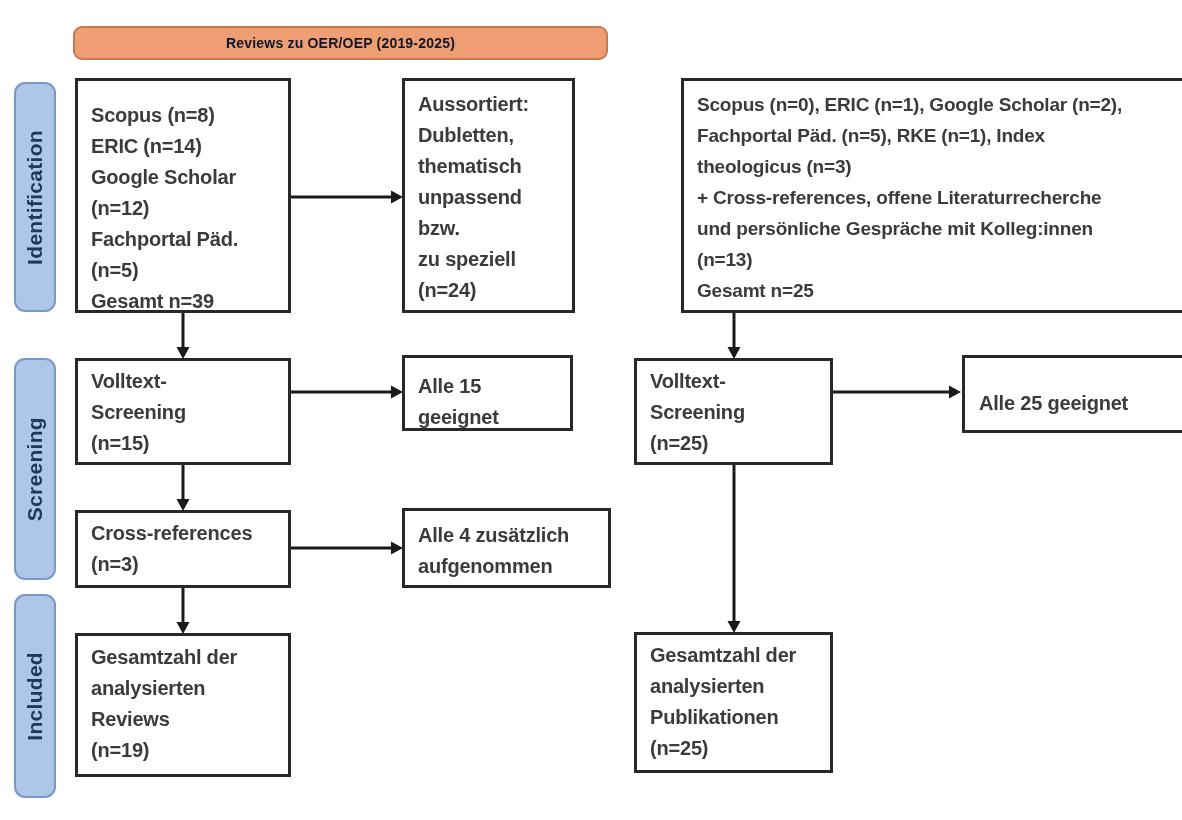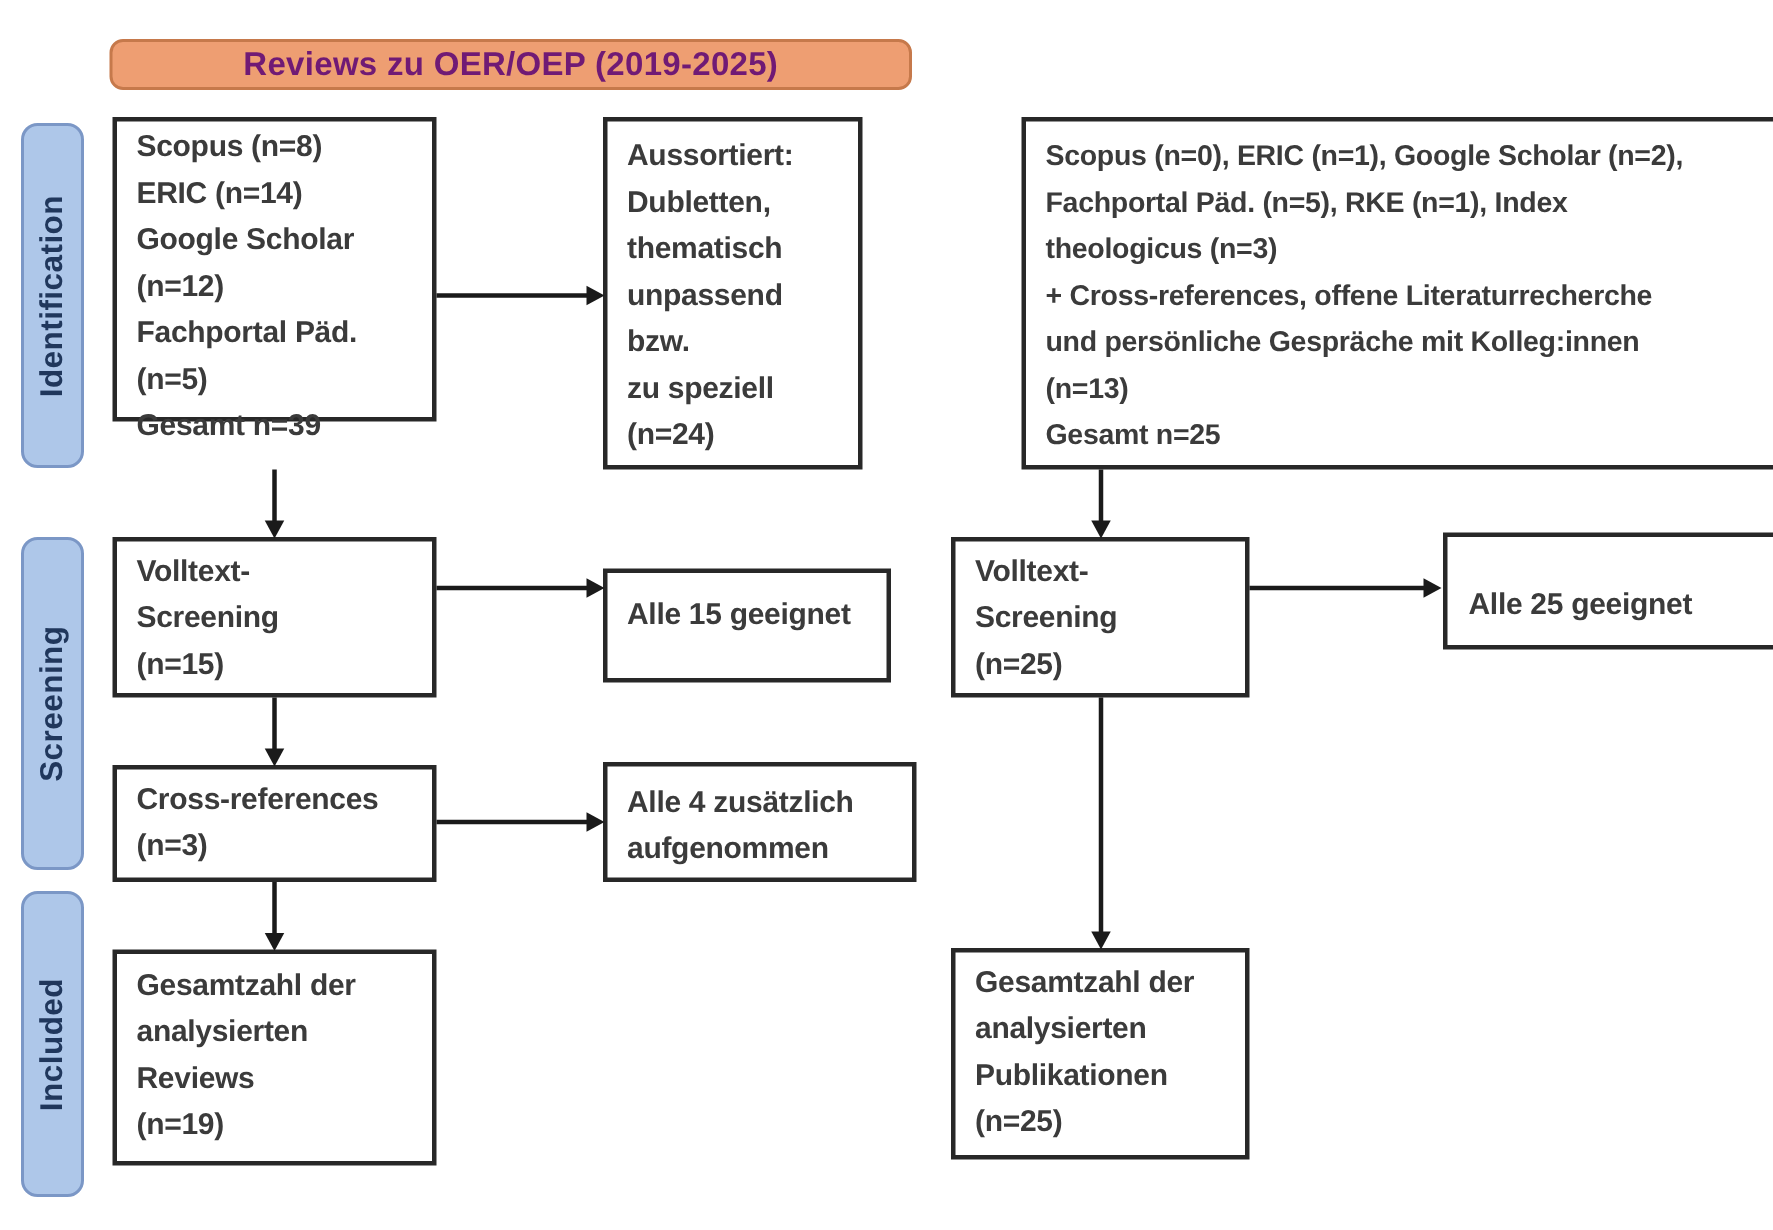--- a/index.html
+++ b/index.html
@@ -9,23 +9,23 @@
     background:#ffffff;
     font-family:"Liberation Sans","DejaVu Sans",sans-serif;
     overflow:hidden;
   }
   .abs{position:absolute;box-sizing:border-box;}
   
   .col-header{
     background:#EE9E72;
     border:2px solid #C6794B;
     border-radius:9px;
-    color:#701a75;
+    color:#0f172a;
     font-weight:bold;
-    font-size:22px;
+    font-size:14px;
     display:flex;align-items:center;justify-content:center;
     text-align:center;
     letter-spacing:0.2px;
   }
   
   .stage-label{
     background:#AEC7E9;
     border:2px solid #7B97C6;
     border-radius:11px;
     display:flex;align-items:center;justify-content:center;
@@ -65,37 +65,37 @@
   <div class="abs stage-label" style="left:14px;top:82px;width:42px;height:230px;">
     <span>Identification</span>
   </div>
   <div class="abs stage-label" style="left:14px;top:358px;width:42px;height:222px;">
     <span>Screening</span>
   </div>
   <div class="abs stage-label" style="left:14px;top:594px;width:42px;height:204px;">
     <span>Included</span>
   </div>
 
-  <div class="abs flow-box" style="left:75px;top:78px;width:216px;height:203px;padding-top:2px;">Scopus (n=8)
+  <div class="abs flow-box" style="left:75px;top:78px;width:216px;height:235px;padding-top:19px;">Scopus (n=8)
 ERIC (n=14)
 Google Scholar
 (n=12)
 Fachportal Päd.
 (n=5)
 Gesamt n=39</div>
   <div class="abs flow-box" style="left:402px;top:78px;width:173px;height:235px;padding-top:8px;">Aussortiert:
 Dubletten,
 thematisch
 unpassend bzw.
 zu speziell
 (n=24)</div>
   <div class="abs flow-box" style="left:75px;top:358px;width:216px;height:107px;padding-top:5px;">Volltext-
 Screening
 (n=15)</div>
-  <div class="abs flow-box" style="left:402px;top:355px;width:192px;height:76px;padding-top:13px;margin-top:24px;">Alle 15 geeignet</div>
+  <div class="abs flow-box" style="left:402px;top:355px;width:171px;height:76px;padding-top:13px;">Alle 15 geeignet</div>
   <div class="abs flow-box" style="left:75px;top:510px;width:216px;height:78px;padding-top:5px;">Cross-references
 (n=3)</div>
   <div class="abs flow-box" style="left:402px;top:508px;width:209px;height:80px;padding-top:9px;">Alle 4 zusätzlich
 aufgenommen</div>
   <div class="abs flow-box" style="left:75px;top:633px;width:216px;height:144px;padding-top:6px;">Gesamtzahl der
 analysierten
 Reviews
 (n=19)</div>
 
   <div class="abs flow-box small-text" style="left:634px;top:78px;width:529px;height:235px;padding-top:8px;">Scopus (n=0), ERIC (n=1), Google Scholar (n=2),

